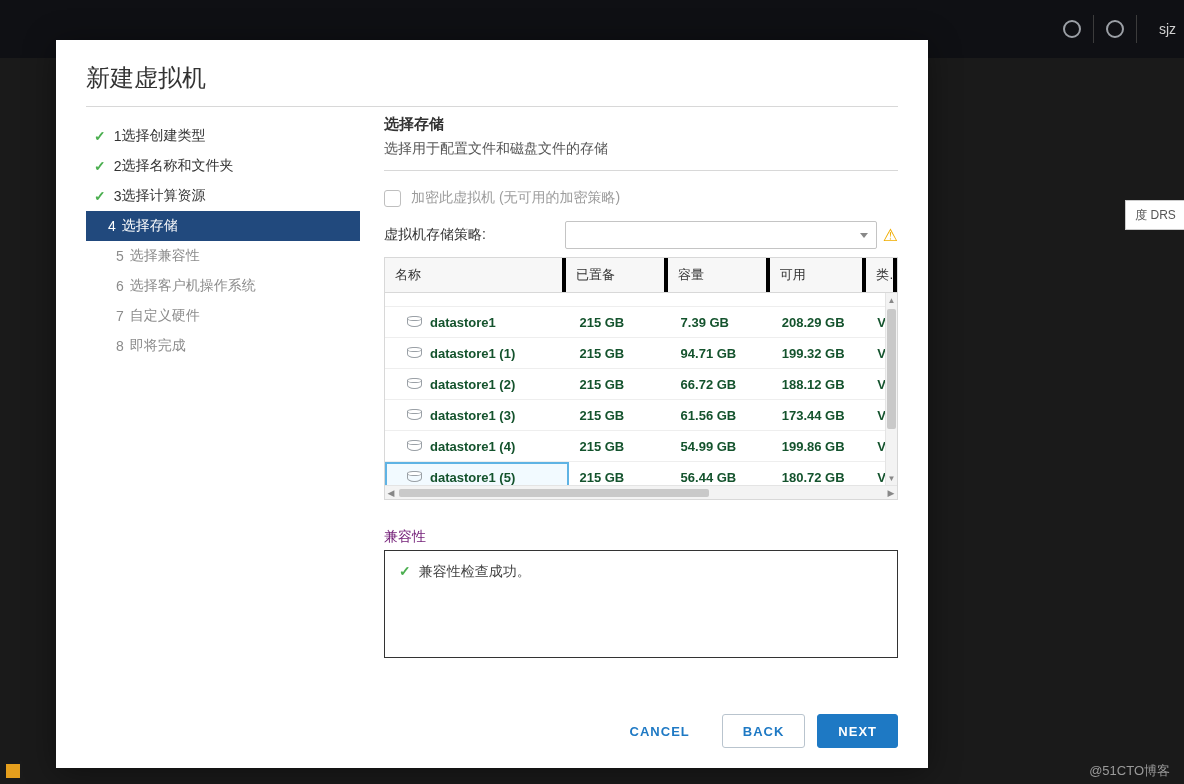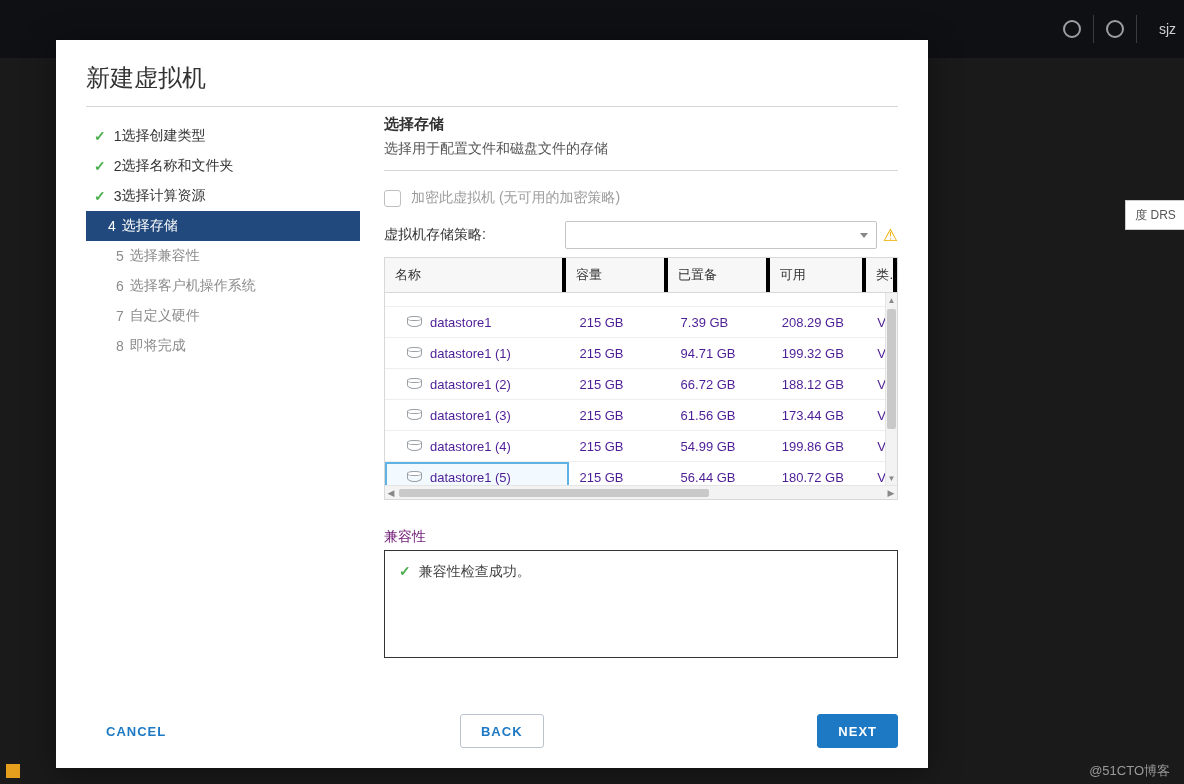--- a/index.html
+++ b/index.html
@@ -53,21 +53,21 @@
   .caret { width:0; height:0; border-left:4px solid transparent; border-right:4px solid transparent;
     border-top:5px solid #888; }
   .warn-icon { margin-left:6px; color:#f0ad00; font-size:17px; }
 
   .table-wrap { border:1px solid #d8d8d8; margin-top:4px; position:relative; }
   .thead { display:flex; background:#f7f7f7; border-bottom:1px solid #d8d8d8; font-size:13px; color:#333; font-weight:500; }
   .th, .td { padding:8px 10px; border-right:4px solid #000000; overflow:hidden; white-space:nowrap; text-overflow:ellipsis; }
   .c-name{ width:250px; } .c-cap{ width:136px; } .c-prov{ width:136px; } .c-free{ width:128px; } .c-type{ width:34px; }
 
   .tbody { height:192px; overflow:hidden; position:relative; }
-  .trow { display:flex; font-size:13px; color:#4c1d95; border-bottom:1px solid #eee; height:31px; align-items:center; }
+  .trow { display:flex; font-size:13px; color:#14532d; border-bottom:1px solid #eee; height:31px; align-items:center;font-weight:bold; }
   .trow .td { display:flex; align-items:center; gap:8px; border-right:none; }
   .trow.cut { height:14px; border-bottom:1px solid #eee; overflow:hidden; }
   .trow.sel .c-name { outline:2px solid #5fb3e4; outline-offset:-2px; background:#f2faff; }
   .db-icon { width:15px; height:12px; }
   .db-icon .e1{ width:15px; height:5px; border:1px solid #9aa0a6; border-radius:7px/3px; background:#fff;}
   .db-icon .e2{ width:15px; height:9px; border:1px solid #9aa0a6; border-top:none;
     border-radius:0 0 7px 7px/0 0 4px 4px; margin-top:-3px;}
   .vscroll { position:absolute; right:0; top:0; bottom:0; width:12px; background:#f3f3f3;
     border-left:1px solid #e4e4e4; }
   .vthumb { position:absolute; left:1px; right:1px; top:16px; height:120px; background:#c9c9c9; border-radius:2px; }
@@ -76,21 +76,21 @@
 
   .hscroll { height:14px; background:#f3f3f3; border-top:1px solid #e4e4e4; display:flex; align-items:center; }
   .harrow { width:12px; text-align:center; color:#888; font-size:9px; }
   .hthumb { width:310px; height:8px; background:#c9c9c9; border-radius:2px; margin-left:2px; }
 
   .compat-lbl { font-size:14px; color:#701a75; margin-top:28px; margin-bottom:4px; }
   .compat-box { border:1px solid #333; height:108px; padding:12px 14px; font-size:14px; color:#444;
     display:flex; align-items:flex-start; gap:8px; }
   .compat-box .ok { color:#4caf50; font-weight:bold; }
 
-  .footer { display:flex; justify-content:space-between; align-items:center; gap:12px; padding-top:20px; }
+  .footer { display:flex; justify-content:flex-end; align-items:center; gap:12px; padding-top:20px; }
   .btn { height:34px; padding:0 20px; font-size:13px; letter-spacing:1px; font-weight:600;
     display:flex; align-items:center; border-radius:3px; cursor:pointer; }
   .btn.cancel { color:#1e79c4; background:none; border:none; }
   .btn.back { color:#1e79c4; background:#fff; border:1px solid #b9c4ce; }
   .btn.next { color:#fff; background:#1e79c4; border:1px solid #1e79c4; }
 </style>
 </head>
 <body>
 
 <div class="backdrop-header">
@@ -159,22 +159,22 @@
         <span class="lbl">虚拟机存储策略:</span>
         <div class="policy-select">
           <span class="caret"></span>
         </div>
         <span class="warn-icon">⚠</span>
       </div>
 
       <div class="table-wrap">
         <div class="thead">
           <div class="th c-name">名称</div>
+          <div class="th c-prov">已置备</div>
           <div class="th c-cap">容量</div>
-          <div class="th c-prov">已置备</div>
           <div class="th c-free">可用</div>
           <div class="th c-type">类</div>
         </div>
         <div class="tbody" id="tbody">
           <div class="trow cut">
               <div class="td c-name"></div>
             </div>
             <div class="trow">
               <div class="td c-name" style="padding-left:22px">
                 <span class="db-icon">

